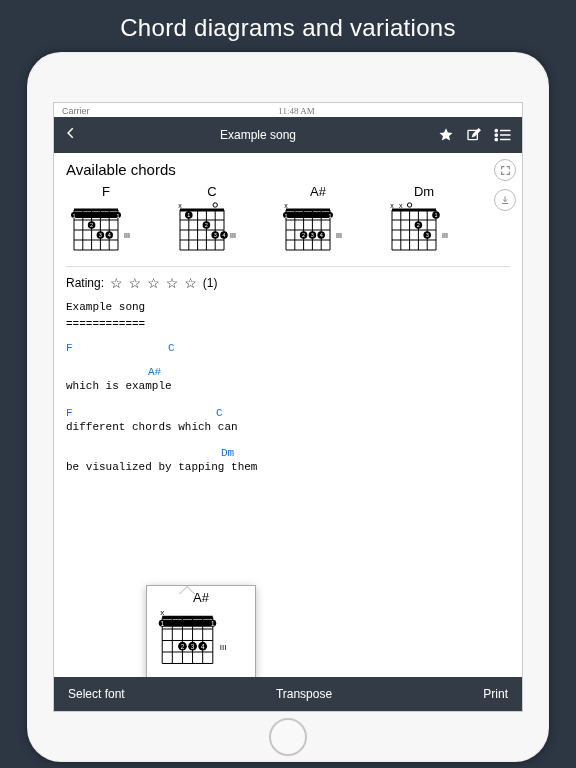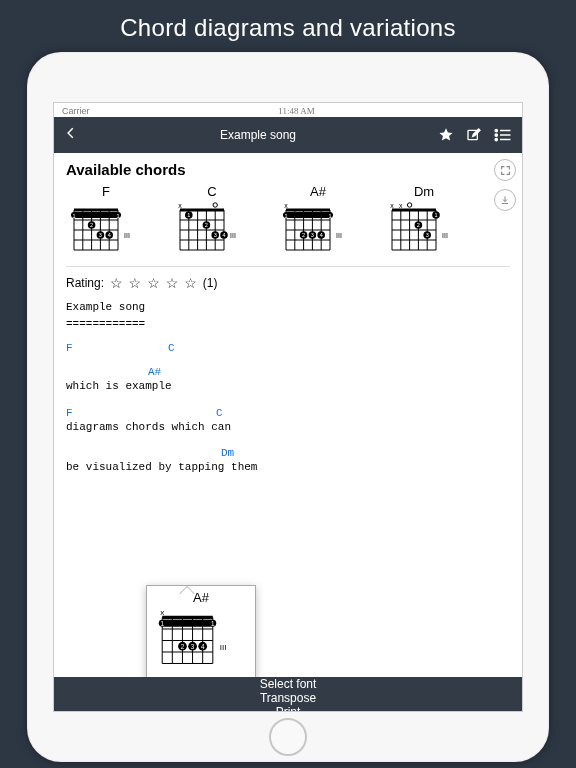--- a/index.html
+++ b/index.html
@@ -56,21 +56,21 @@
     color:#fff; padding:0 10px; font-size:12px;
   }
   .nav-back { font-size:16px; cursor:pointer; }
   .nav-title { flex:1; text-align:center; font-size:12px; }
   .nav-actions { display:flex; gap:12px; align-items:center; }
   .nav-actions svg { display:block; }
   .content {
     padding:8px 12px 0; background:#fff; height:524px; overflow:hidden;
     position:relative;
   }
-  .section-title { font-weight:bold; font-size:15px; margin-bottom:6px; }
+  .section-title { font-weight:normal; font-size:15px; margin-bottom:6px; }
   .chords-row { display:flex; flex-wrap:wrap; gap:24px 26px; margin-bottom:8px;}
   .chord-block { }
   .chord-name { font-size:13px; text-align:center; margin-bottom:1px;}
   .chord-svg { display:block; }
   .side-icons {
     position:absolute; right:6px; top:6px; display:flex; flex-direction:column; gap:8px;
   }
   .circ-btn {
     width:22px;height:22px;border:1px solid #bbb;border-radius:50%;
     display:flex;align-items:center;justify-content:center;color:#888;font-size:10px;
@@ -90,21 +90,21 @@
     content:""; position:absolute; top:-8px; left:32px;
     border:8px solid transparent; border-bottom-color:#aaa;
   }
   .popover::after{
     content:""; position:absolute; top:-6.5px; left:32.5px;
     border:7.5px solid transparent; border-bottom-color:#fff;
   }
   .bottom-bar {
     position:absolute; bottom:0; left:0; right:0; height:34px;
     background:#333b46; color:#fff; display:flex; align-items:center;
-    font-size:12px; padding:0 14px;flex-direction:column;
+    font-size:12px; padding:0 14px;
   }
   .bottom-bar .mid { flex:1; text-align:center; }
   .muted{color:#777;}
 </style>
 </head>
 <body>
 
 <div class="promo-header">Chord diagrams and variations</div>
 
 <div class="ipad-frame">
@@ -297,21 +297,21 @@
             <div style="height:10px"></div>
             <div style="height:14px;position:relative;">
               <span class="chord-inline" style="position:absolute;left:82px">A#</span>
             </div>
             <div>which is example</div>
             <div style="height:10px"></div>
             <div style="height:14px;position:relative;">
               <span class="chord-inline" style="position:absolute;left:0px">F</span>
               <span class="chord-inline" style="position:absolute;left:150px">C</span>
             </div>
-            <div>diagrams chords which can</div>
+            <div>different chords which can</div>
             <div style="height:10px"></div>
             <div style="height:14px;position:relative;">
               <span class="chord-inline" style="position:absolute;left:155px">Dm</span>
             </div>
             <div>be visualized by tapping them</div>
             <div style="height:10px"></div>
           </div>
       </div>
 
       <div class="popover">

